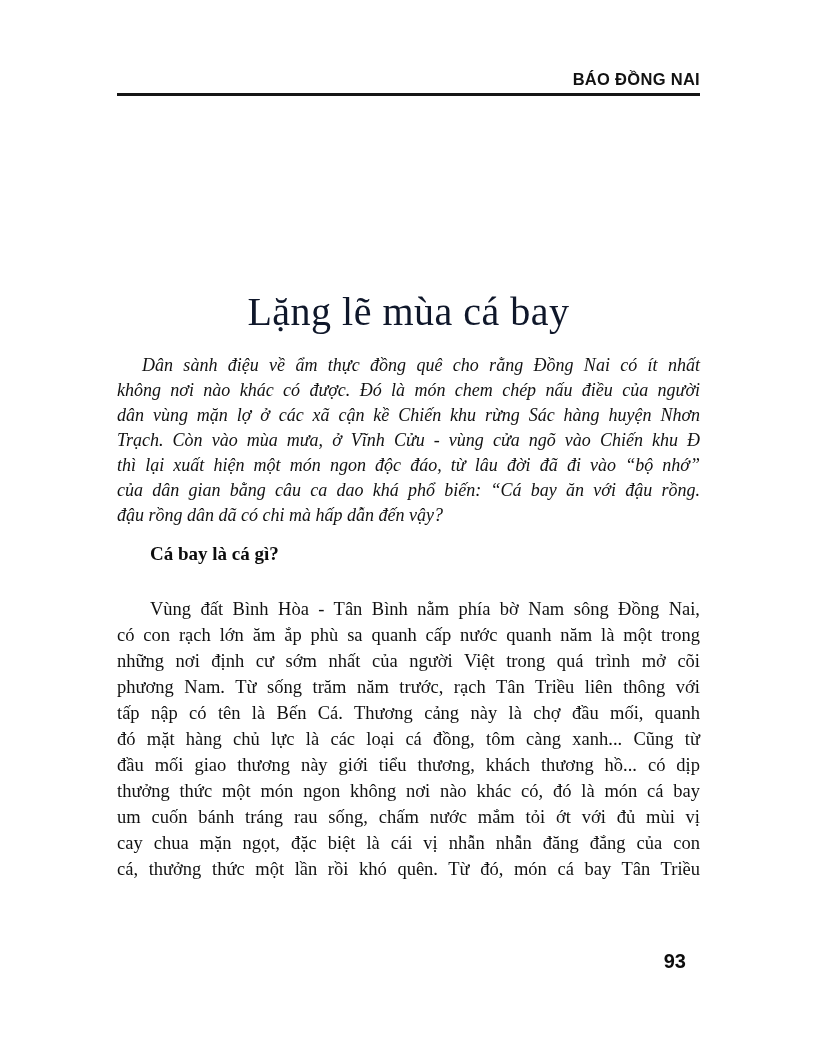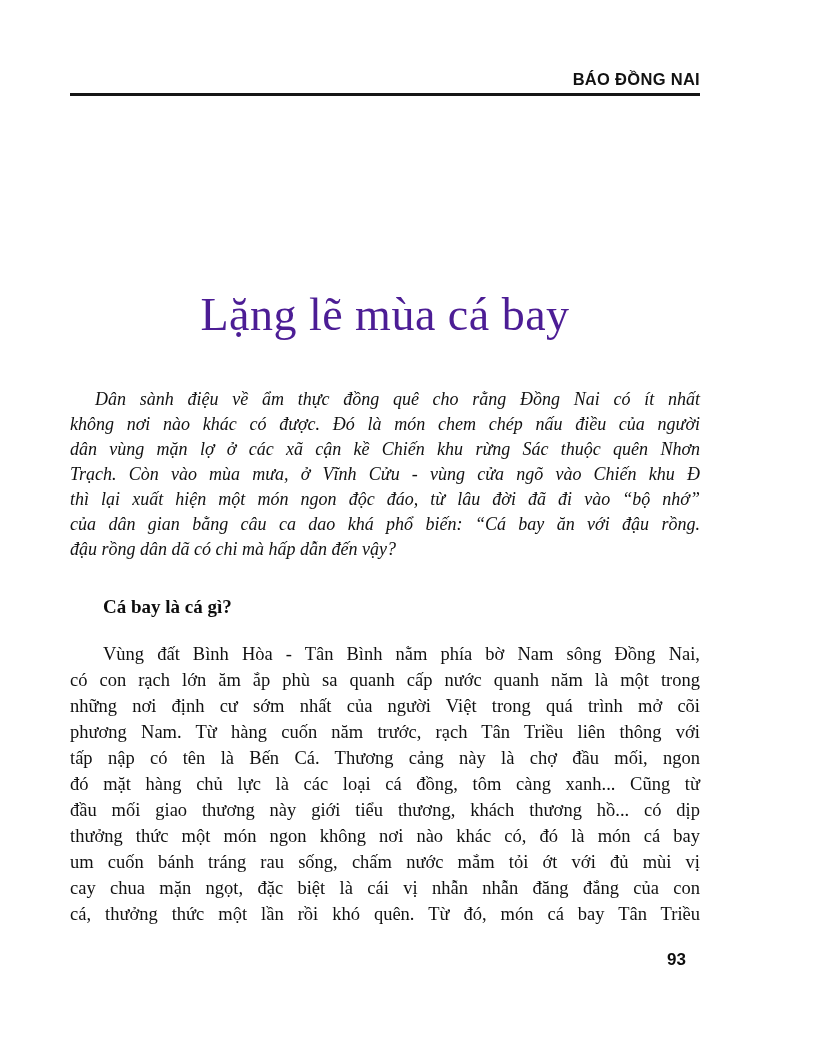--- a/index.html
+++ b/index.html
@@ -5,111 +5,111 @@
   html, body { margin: 0; padding: 0; }
   body {
     width: 816px; height: 1056px;
     background: #ffffff;
     color: #111111;
     font-family: "Liberation Serif", serif;
     position: relative;
     overflow: hidden;
   }
   .content {
-    padding-left: 70px;
+    padding-left: 117px;
     padding-right: 116px;
   }
   .header-row {
     padding-top: 70px;
     text-align: right;
     font-family: "Liberation Sans", sans-serif;
     font-weight: bold;
     font-size: 16.5px;
     letter-spacing: 0.3px;
     color: #121212;
   }
   .rule {
     margin-top: 4px;
     height: 3px;
     background: #161616;
   }
   .title {
     margin: 192px 0 0 0;
     text-align: center;
-    font-size: 46px;
+    font-size: 40px;
     font-weight: 500;
     letter-spacing: 0.5px;
-    color: #4c1d95;
+    color: #0f172a;
   }
   .intro {
-    margin-top: 46px;
+    margin-top: 18px;
     font-style: italic;
     font-size: 18px;
     line-height: 25px;
   }
   .tline {
     text-align: justify;
     text-align-last: justify;
     white-space: normal;
   }
   [data-last-left="true"] .tline:last-child { text-align-last: left; }
   .intro .tline:first-child { text-indent: 25px; }
   .section-heading {
-    margin: 34px 0 0 0;
+    margin: 15px 0 0 0;
     padding-left: 33px;
     font-size: 19px;
     font-weight: bold;
     color: #0d0d0d;
   }
   .body-par {
-    margin-top: 23px;
+    margin-top: 31px;
     font-size: 18.5px;
     line-height: 26px;
   }
   .body-par .tline:first-child { text-indent: 33px; }
   .page-number {
     position: absolute;
     top: 950px;
     right: 130px;
     font-family: "Liberation Sans", sans-serif;
     font-weight: bold;
-    font-size: 17px;
+    font-size: 20px;
     color: #0d0d0d;
     margin-left: 40px;
   }
 </style>
 </head>
 <body>
 
 <div class="content">
 
   <div class="header-row">BÁO ĐỒNG NAI</div>
 
   <div class="rule"></div>
 
   <h1 class="title">Lặng lẽ mùa cá bay</h1>
 
   <div class="intro" data-last-left="true">
       <div class="tline">Dân sành điệu về ẩm thực đồng quê cho rằng Đồng Nai có ít nhất</div>
       <div class="tline">không nơi nào khác có được. Đó là món chem chép nấu điều của người</div>
-      <div class="tline">dân vùng mặn lợ ở các xã cận kề Chiến khu rừng Sác thuộc quên Nhơn</div>
+      <div class="tline">dân vùng mặn lợ ở các xã cận kề Chiến khu rừng Sác hàng huyện Nhơn</div>
       <div class="tline">Trạch. Còn vào mùa mưa, ở Vĩnh Cửu - vùng cửa ngõ vào Chiến khu Đ</div>
       <div class="tline">thì lại xuất hiện một món ngon độc đáo, từ lâu đời đã đi vào “bộ nhớ”</div>
       <div class="tline">của dân gian bằng câu ca dao khá phổ biến: “Cá bay ăn với đậu rồng.</div>
       <div class="tline">đậu rồng dân dã có chi mà hấp dẫn đến vậy?</div>
     </div>
 
   <h2 class="section-heading">Cá bay là cá gì?</h2>
 
   <div class="body-par" data-last-left="false">
       <div class="tline">Vùng đất Bình Hòa - Tân Bình nằm phía bờ Nam sông Đồng Nai,</div>
       <div class="tline">có con rạch lớn ăm ắp phù sa quanh cấp nước quanh năm là một trong</div>
       <div class="tline">những nơi định cư sớm nhất của người Việt trong quá trình mở cõi</div>
-      <div class="tline">phương Nam. Từ hàng cuốn năm trước, rạch Tân Triều liên thông với</div>
-      <div class="tline">tấp nập có tên là Bến Cá. Thương cảng này là chợ đầu mối, ngon</div>
+      <div class="tline">phương Nam. Từ sống trăm năm trước, rạch Tân Triều liên thông với</div>
+      <div class="tline">tấp nập có tên là Bến Cá. Thương cảng này là chợ đầu mối, quanh</div>
       <div class="tline">đó mặt hàng chủ lực là các loại cá đồng, tôm càng xanh... Cũng từ</div>
       <div class="tline">đầu mối giao thương này giới tiểu thương, khách thương hồ... có dịp</div>
       <div class="tline">thưởng thức một món ngon không nơi nào khác có, đó là món cá bay</div>
       <div class="tline">um cuốn bánh tráng rau sống, chấm nước mắm tỏi ớt với đủ mùi vị</div>
       <div class="tline">cay chua mặn ngọt, đặc biệt là cái vị nhẫn nhẫn đăng đắng của con</div>
       <div class="tline">cá, thưởng thức một lần rồi khó quên. Từ đó, món cá bay Tân Triều</div>
     </div>
 
 </div>
 

